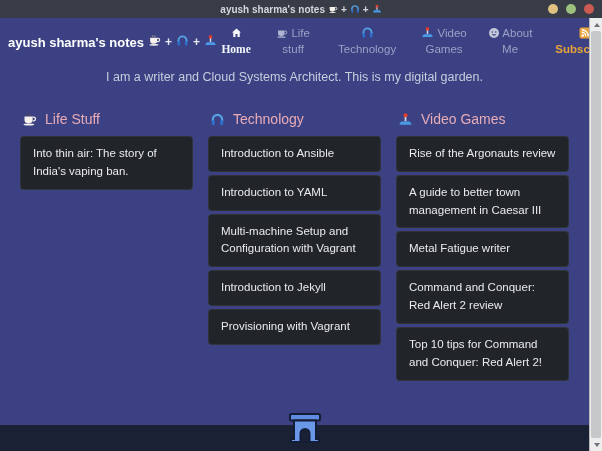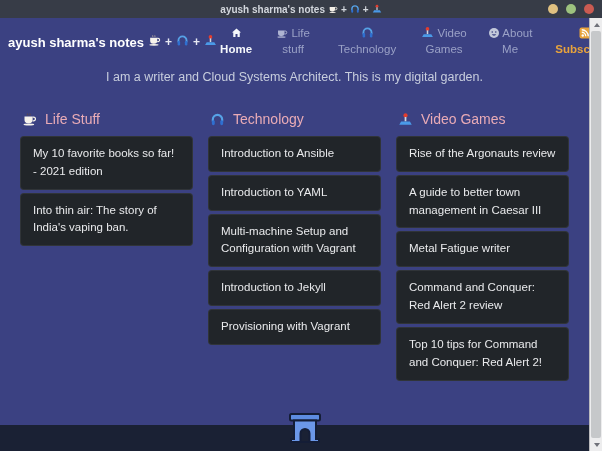--- a/index.html
+++ b/index.html
@@ -37,21 +37,21 @@
   .sb-arrow .tri-up { width:0; height:0; border-left:3px solid transparent; border-right:3px solid transparent; border-bottom:4px solid #70727a; }
   .sb-arrow .tri-down { width:0; height:0; border-left:3px solid transparent; border-right:3px solid transparent; border-top:4px solid #70727a; }
 
   
   .navbar { display:flex; align-items:flex-start; padding:8px 10px 2px 8px; }
   .brand { display:flex; align-items:center; gap:4px; color:#ffffff; font-size:13px; font-weight:bold; white-space:nowrap; padding-top:8px; }
   .brand .plus { color:#e6e8f2; font-weight:bold; font-size:12px; }
   .nav-items { margin-left:auto; display:flex; gap:17px; align-items:flex-start; padding-right:16px; }
   .nav-item { text-align:center; font-size:11.5px; line-height:1.35; color:#9aa1c6; cursor:pointer; }
   .nav-item .ni-icon svg { vertical-align:-2px; }
-  .nav-item.active { color:#f5f7fb; font-weight:bold; }
+  .nav-item.active { color:#f5f7fb; font-weight:bold;font-family:Liberation Serif, serif; }
   .nav-item.amber { color:#e8a33c; font-weight:bold; }
   .ni-home{width:38px;} .ni-life{width:42px;} .ni-tech{width:72px;}
   .ni-games{width:48px;} .ni-about{width:50px;} .ni-sub{width:66px;}
 
   
   .hero { text-align:center; margin-top:8px; }
   .hero-title { font-size:34px; font-weight:400; color:#dde1ee; letter-spacing:0.5px; }
   .hero-sub { margin-top:11px; font-size:12.5px; color:#c7cddd; }
 
   
@@ -193,21 +193,20 @@
         <span>
             <svg width="15" height="15" viewBox="0 0 24 24">
               <path fill="#f7f3ec" d="M4 7h13v5.5A5.5 5.5 0 0 1 11.5 18h-2A5.5 5.5 0 0 1 4 12.5z"></path>
               <path d="M17 8h1.5a3 3 0 0 1 0 6H17" stroke="#f7f3ec" fill="none" stroke-width="2"></path>
               <ellipse cx="11" cy="20" rx="8.5" ry="1.7" fill="#f7f3ec"></ellipse>
               <path d="M8.5 2.5q1 1.5 0 3M12.5 2.5q1 1.5 0 3" stroke="#6b4b33" stroke-width="1.4" fill="none"></path>
             </svg>
           </span>
         <span>Life Stuff</span>
       </div>
-      <div class="card">My 10 favorite books so far! - 2021 edition</div>
       <div class="card">Into thin air: The story of India's vaping ban.</div>
     </div>
 
     <div class="col">
       <div class="col-header">
         <span>
             <svg width="15" height="15" viewBox="0 0 24 24">
               <path fill="none" stroke="#56a2e6" stroke-width="3.4" d="M4.5 15v-3a7.5 7.5 0 0 1 15 0v3"></path>
               <rect x="3" y="13" width="4.6" height="8" rx="2.3" fill="#2f6fd0"></rect>
               <rect x="16.4" y="13" width="4.6" height="8" rx="2.3" fill="#2f6fd0"></rect>

